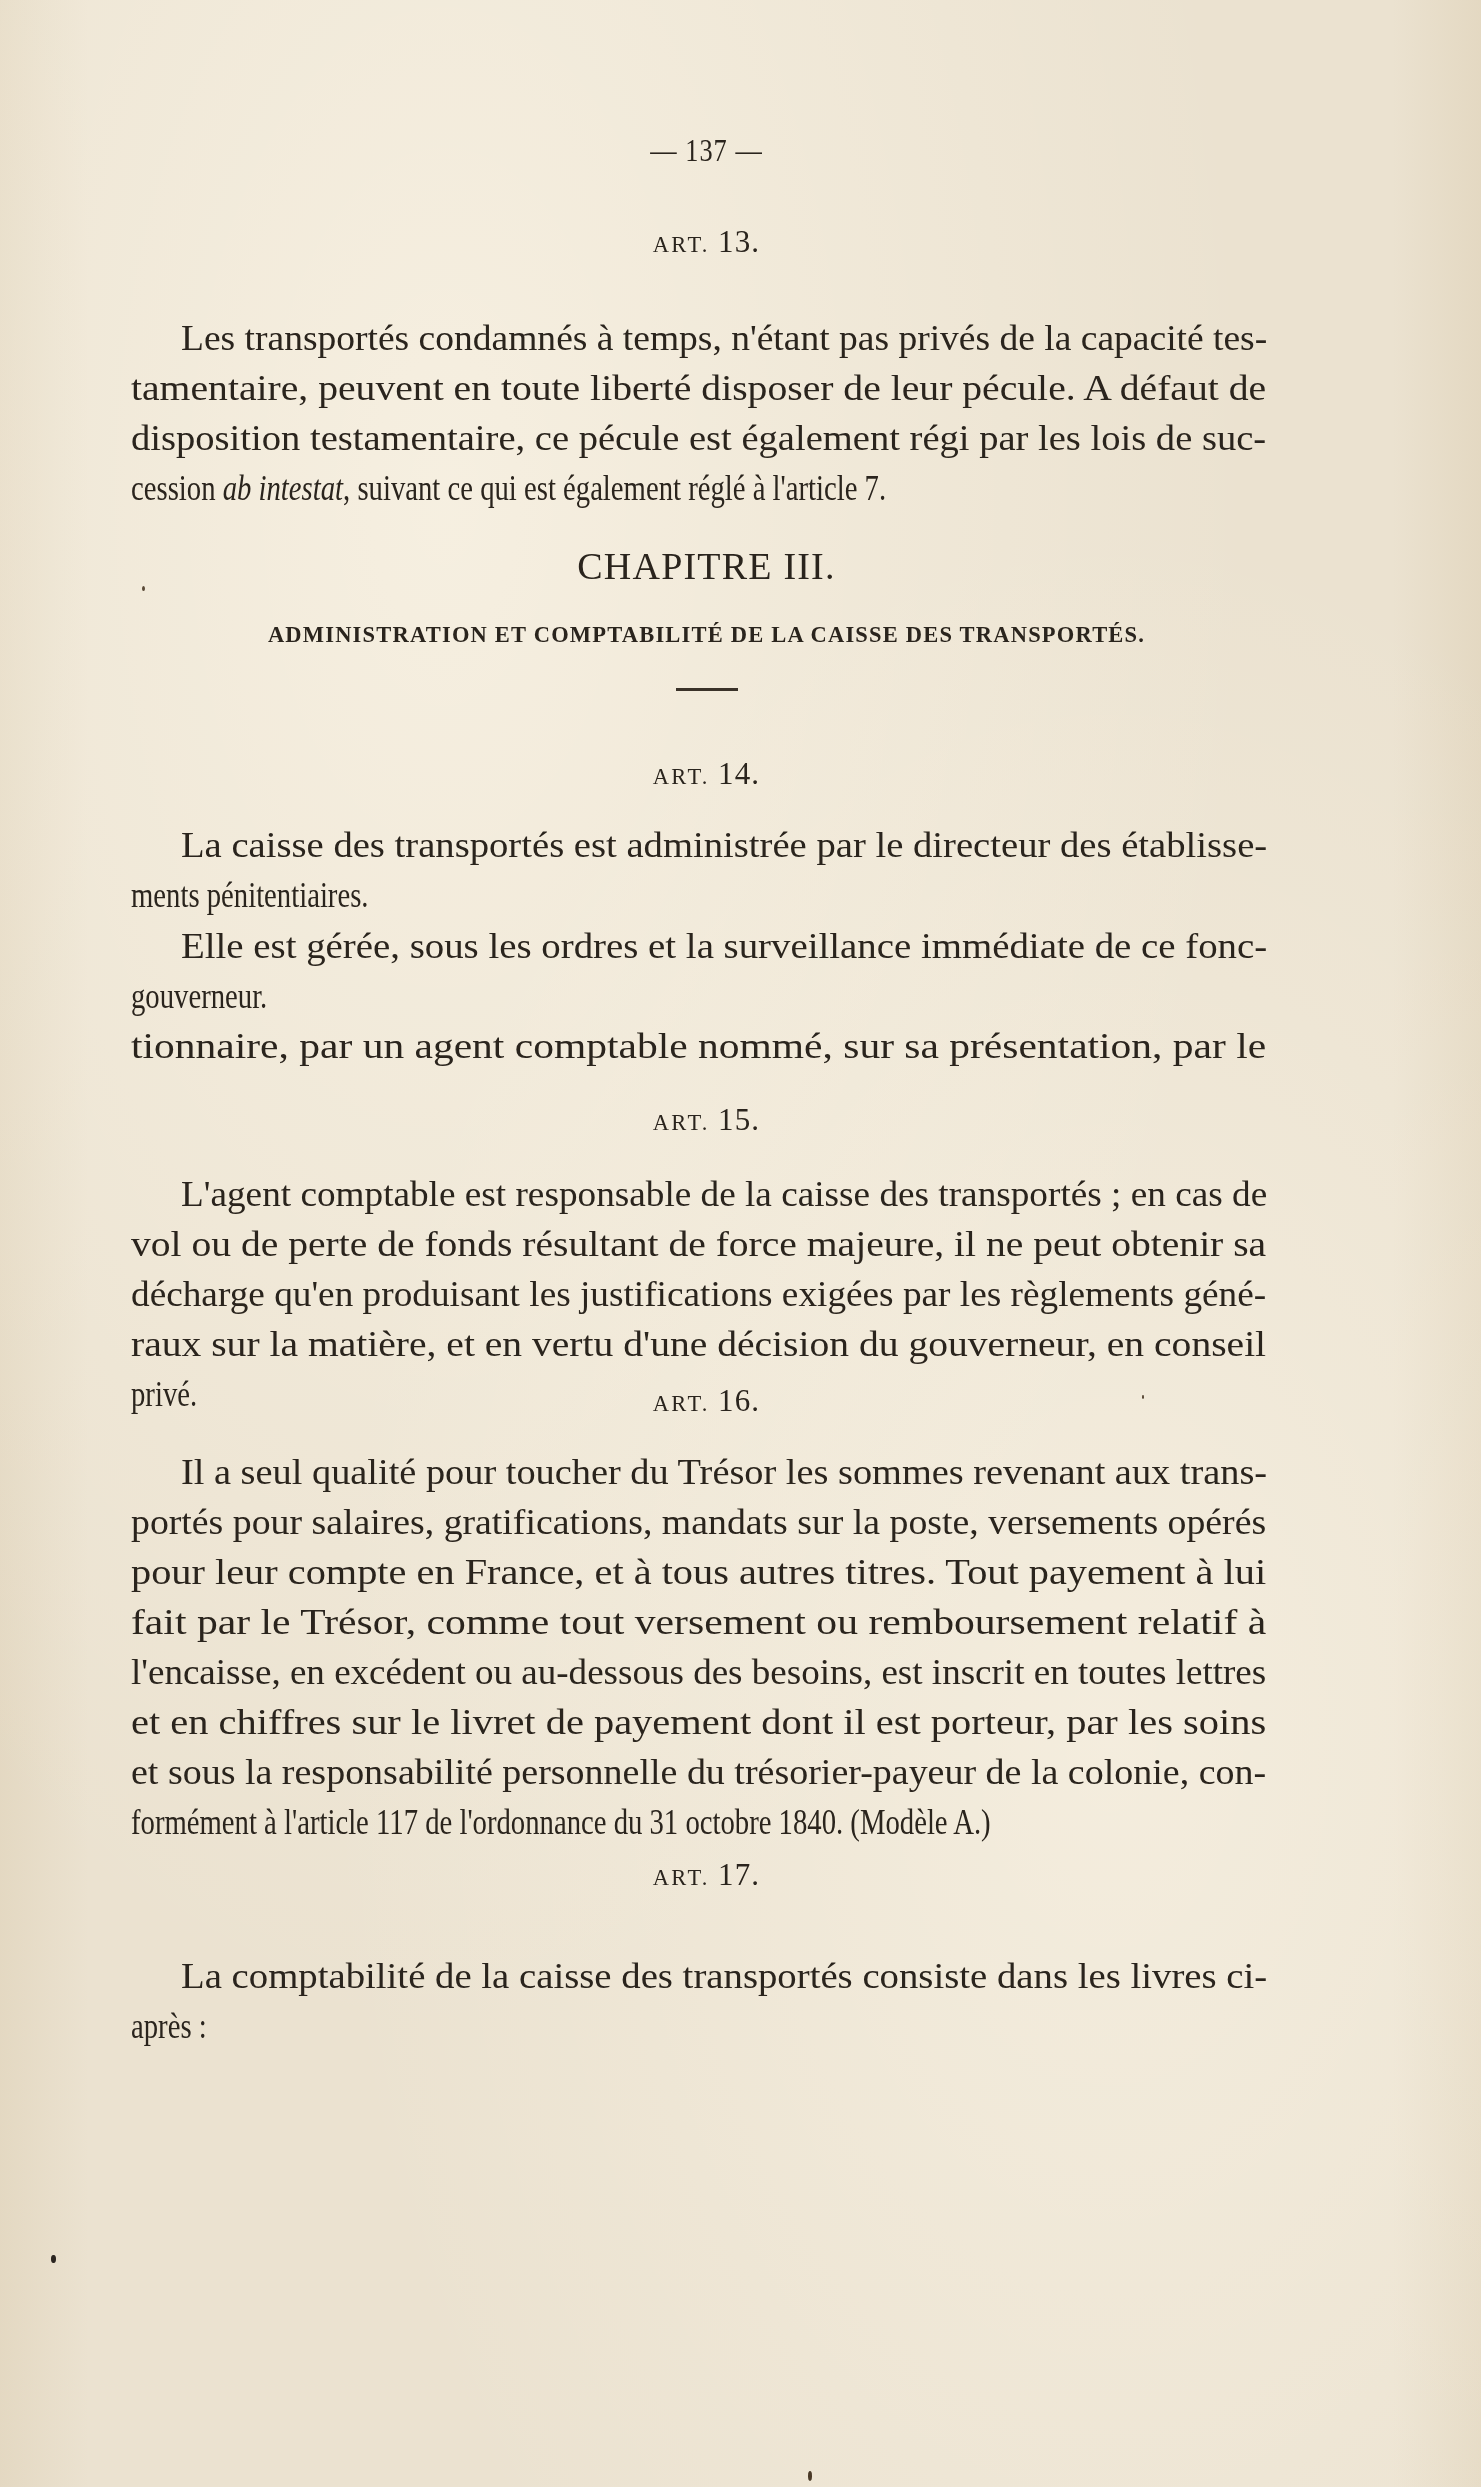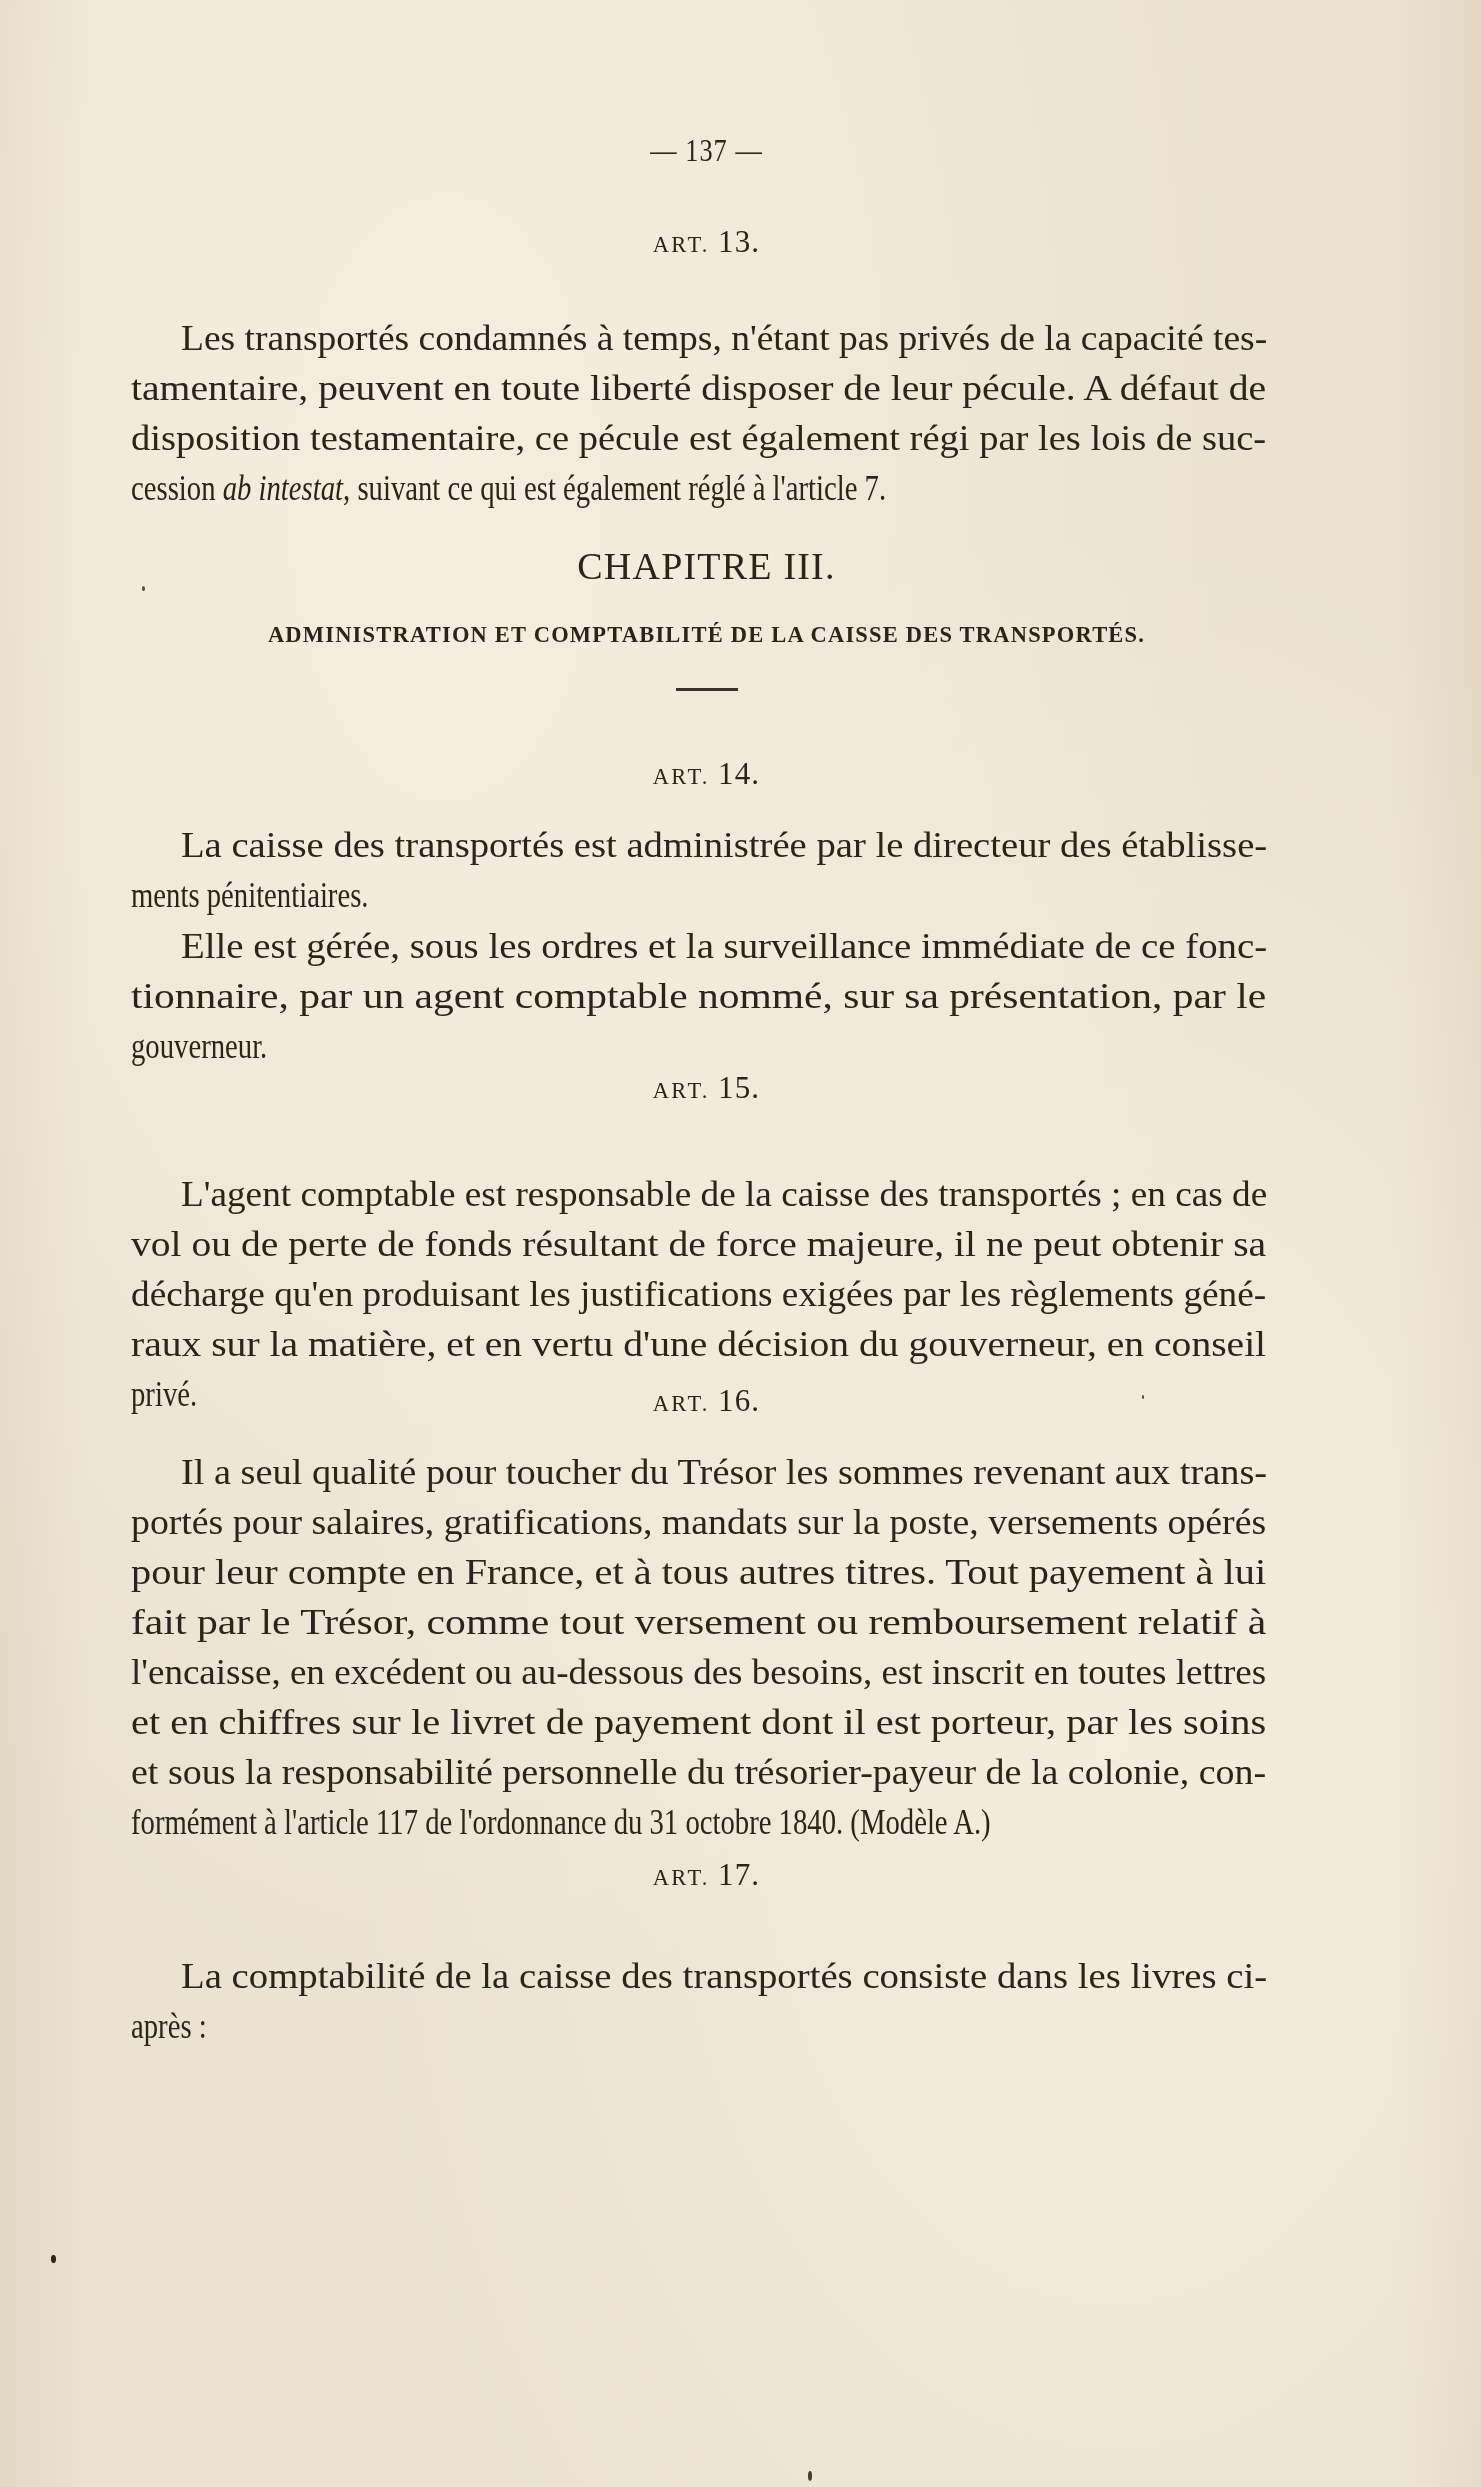--- a/index.html
+++ b/index.html
@@ -134,25 +134,25 @@
   <div class="art-heading" style="top:756px;">
     <span>ART.</span>
     <span class="art-num">14.</span>
   </div>
   <div class="para" style="top:821px;">
     <span class="line indent"><span class="fit" style="transform: scaleX(1.1044);">La caisse des transportés est administrée par le directeur des établisse-</span></span>
     <span class="line last"><span class="fit" style="transform: scaleX(0.82);">ments pénitentiaires.</span></span>
   </div>
   <div class="para" style="top:922px;">
     <span class="line indent"><span class="fit" style="transform: scaleX(1.1099);">Elle est gérée, sous les ordres et la surveillance immédiate de ce fonc-</span></span>
+    <span class="line last"><span class="fit" style="transform: scaleX(0.82);">gouverneur.</span></span>
     <span class="line"><span class="fit" style="transform: scaleX(1.1858);">tionnaire, par un agent comptable nommé, sur sa présentation, par le</span></span>
-    <span class="line last"><span class="fit" style="transform: scaleX(0.82);">gouverneur.</span></span>
   </div>
 
-  <div class="art-heading" style="top:1070px;">
+  <div class="art-heading" style="top:1102px;">
     <span>ART.</span>
     <span class="art-num">15.</span>
   </div>
   <div class="para" style="top:1170px;">
     <span class="line indent"><span class="fit" style="transform: scaleX(1.0639);">L'agent comptable est responsable de la caisse des transportés ; en cas de</span></span>
     <span class="line"><span class="fit" style="transform: scaleX(1.1307);">vol ou de perte de fonds résultant de force majeure, il ne peut obtenir sa</span></span>
     <span class="line"><span class="fit" style="transform: scaleX(1.0649);">décharge qu'en produisant les justifications exigées par les règlements géné-</span></span>
     <span class="line"><span class="fit" style="transform: scaleX(1.1306);">raux sur la matière, et en vertu d'une décision du gouverneur, en conseil</span></span>
     <span class="line last"><span class="fit" style="transform: scaleX(0.82);">privé.</span></span>
   </div>

